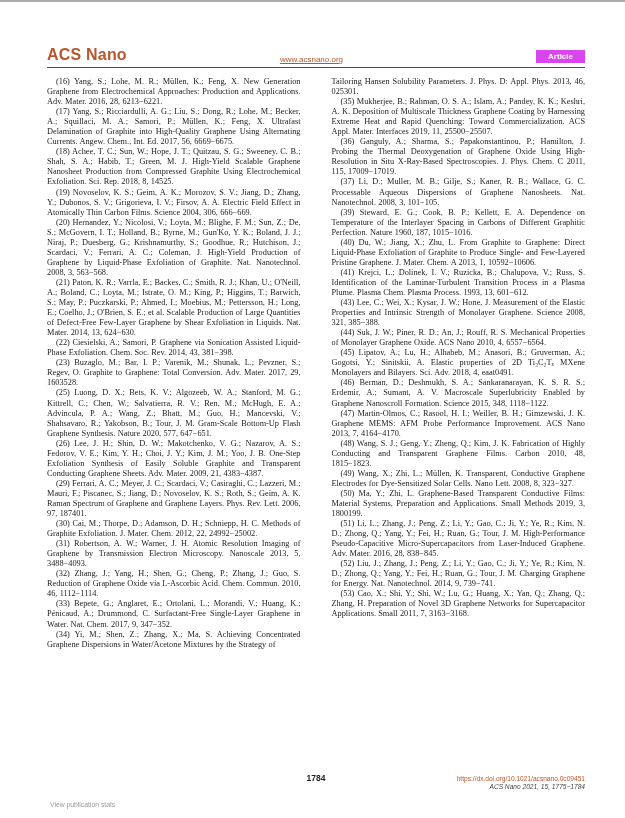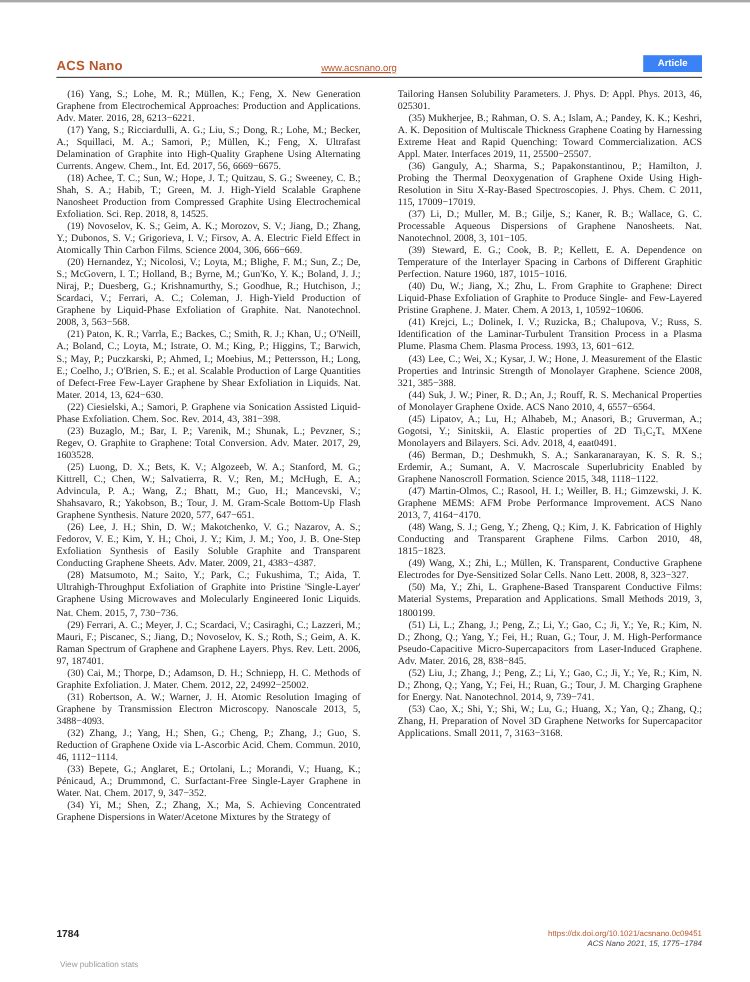--- a/index.html
+++ b/index.html
@@ -17,33 +17,33 @@
   .content { padding: 44px 40px 0 47px; }
 
   
   .masthead {
     display: flex; align-items: flex-end; justify-content: space-between;
     border-bottom: 1.4px solid #4a4a4a;
     padding-bottom: 3px;
   }
   .journal-name {
     font-family: "Liberation Sans", sans-serif;
-    font-weight: bold; font-size: 11px; letter-spacing: 0.2px;
+    font-weight: bold; font-size: 16px; letter-spacing: 0.2px;
     color: #b9562b;
   }
   .site-url {
     font-family: "Liberation Sans", sans-serif;
     font-weight: normal; font-size: 8px;
     color: #b9562b;
     margin-left: -40px;
   }
   .article-badge {
     font-family: "Liberation Sans", sans-serif;
     font-weight: bold; font-size: 8px;
-    color: #ffffff; background: #3b82f6;
+    color: #ffffff; background: #d946ef;
     padding: 2px 12px 2.5px 12px;
     margin-bottom: 1px;
   }
 
   
   .columns { display: flex; gap: 31px; margin-top: 9px; }
   .col { width: 262px; }
   p.ref {
     margin: 0;
     font-size: 8.3px;
@@ -54,21 +54,21 @@
   }
   p.ref.cont { text-indent: 0; }
 
   
   .footer {
     position: absolute; left: 47px; right: 40px; top: 771px;
     height: 26px;
   }
   .page-number {
     position: absolute; left: 0; right: 0; top: 0;
-    text-align: left;
+    text-align: center;
     font-size: 8.5px; font-weight: bold;
     font-family: "Liberation Sans", sans-serif;
     color: #222;
   }
   .doi-block {
     position: absolute; right: 0; top: 2px;
     text-align: right;
     font-family: "Liberation Sans", sans-serif;
     font-size: 6.6px; line-height: 8.4px;
   }
@@ -99,21 +99,20 @@
         <p class="ref">(16) Yang, S.; Lohe, M. R.; Müllen, K.; Feng, X. New Generation Graphene from Electrochemical Approaches: Production and Applications. Adv. Mater. 2016, 28, 6213−6221.</p>
         <p class="ref">(17) Yang, S.; Ricciardulli, A. G.; Liu, S.; Dong, R.; Lohe, M.; Becker, A.; Squillaci, M. A.; Samori, P.; Müllen, K.; Feng, X. Ultrafast Delamination of Graphite into High-Quality Graphene Using Alternating Currents. Angew. Chem., Int. Ed. 2017, 56, 6669−6675.</p>
         <p class="ref">(18) Achee, T. C.; Sun, W.; Hope, J. T.; Quitzau, S. G.; Sweeney, C. B.; Shah, S. A.; Habib, T.; Green, M. J. High-Yield Scalable Graphene Nanosheet Production from Compressed Graphite Using Electrochemical Exfoliation. Sci. Rep. 2018, 8, 14525.</p>
         <p class="ref">(19) Novoselov, K. S.; Geim, A. K.; Morozov, S. V.; Jiang, D.; Zhang, Y.; Dubonos, S. V.; Grigorieva, I. V.; Firsov, A. A. Electric Field Effect in Atomically Thin Carbon Films. Science 2004, 306, 666−669.</p>
         <p class="ref">(20) Hernandez, Y.; Nicolosi, V.; Loyta, M.; Blighe, F. M.; Sun, Z.; De, S.; McGovern, I. T.; Holland, B.; Byrne, M.; Gun'Ko, Y. K.; Boland, J. J.; Niraj, P.; Duesberg, G.; Krishnamurthy, S.; Goodhue, R.; Hutchison, J.; Scardaci, V.; Ferrari, A. C.; Coleman, J. High-Yield Production of Graphene by Liquid-Phase Exfoliation of Graphite. Nat. Nanotechnol. 2008, 3, 563−568.</p>
         <p class="ref">(21) Paton, K. R.; Varrla, E.; Backes, C.; Smith, R. J.; Khan, U.; O'Neill, A.; Boland, C.; Loyta, M.; Istrate, O. M.; King, P.; Higgins, T.; Barwich, S.; May, P.; Puczkarski, P.; Ahmed, I.; Moebius, M.; Pettersson, H.; Long, E.; Coelho, J.; O'Brien, S. E.; et al. Scalable Production of Large Quantities of Defect-Free Few-Layer Graphene by Shear Exfoliation in Liquids. Nat. Mater. 2014, 13, 624−630.</p>
         <p class="ref">(22) Ciesielski, A.; Samori, P. Graphene via Sonication Assisted Liquid-Phase Exfoliation. Chem. Soc. Rev. 2014, 43, 381−398.</p>
         <p class="ref">(23) Buzaglo, M.; Bar, I. P.; Varenik, M.; Shunak, L.; Pevzner, S.; Regev, O. Graphite to Graphene: Total Conversion. Adv. Mater. 2017, 29, 1603528.</p>
         <p class="ref">(25) Luong, D. X.; Bets, K. V.; Algozeeb, W. A.; Stanford, M. G.; Kittrell, C.; Chen, W.; Salvatierra, R. V.; Ren, M.; McHugh, E. A.; Advincula, P. A.; Wang, Z.; Bhatt, M.; Guo, H.; Mancevski, V.; Shahsavaro, R.; Yakobson, B.; Tour, J. M. Gram-Scale Bottom-Up Flash Graphene Synthesis. Nature 2020, 577, 647−651.</p>
         <p class="ref">(26) Lee, J. H.; Shin, D. W.; Makotchenko, V. G.; Nazarov, A. S.; Fedorov, V. E.; Kim, Y. H.; Choi, J. Y.; Kim, J. M.; Yoo, J. B. One-Step Exfoliation Synthesis of Easily Soluble Graphite and Transparent Conducting Graphene Sheets. Adv. Mater. 2009, 21, 4383−4387.</p>
-        <p class="ref">(28) Matsumoto, M.; Saito, Y.; Park, C.; Fukushima, T.; Aida, T. Ultrahigh-Throughput Exfoliation of Graphite into Pristine 'Single-Layer' Graphene Using Microwaves and Molecularly Engineered Ionic Liquids. Nat. Chem. 2015, 7, 730−736.</p>
         <p class="ref">(29) Ferrari, A. C.; Meyer, J. C.; Scardaci, V.; Casiraghi, C.; Lazzeri, M.; Mauri, F.; Piscanec, S.; Jiang, D.; Novoselov, K. S.; Roth, S.; Geim, A. K. Raman Spectrum of Graphene and Graphene Layers. Phys. Rev. Lett. 2006, 97, 187401.</p>
         <p class="ref">(30) Cai, M.; Thorpe, D.; Adamson, D. H.; Schniepp, H. C. Methods of Graphite Exfoliation. J. Mater. Chem. 2012, 22, 24992−25002.</p>
         <p class="ref">(31) Robertson, A. W.; Warner, J. H. Atomic Resolution Imaging of Graphene by Transmission Electron Microscopy. Nanoscale 2013, 5, 3488−4093.</p>
         <p class="ref">(32) Zhang, J.; Yang, H.; Shen, G.; Cheng, P.; Zhang, J.; Guo, S. Reduction of Graphene Oxide via L-Ascorbic Acid. Chem. Commun. 2010, 46, 1112−1114.</p>
         <p class="ref">(33) Bepete, G.; Anglaret, E.; Ortolani, L.; Morandi, V.; Huang, K.; Pénicaud, A.; Drummond, C. Surfactant-Free Single-Layer Graphene in Water. Nat. Chem. 2017, 9, 347−352.</p>
         <p class="ref">(34) Yi, M.; Shen, Z.; Zhang, X.; Ma, S. Achieving Concentrated Graphene Dispersions in Water/Acetone Mixtures by the Strategy of</p>
       </div>
       <div class="col">
         <p class="ref cont">Tailoring Hansen Solubility Parameters. J. Phys. D: Appl. Phys. 2013, 46, 025301.</p>
         <p class="ref">(35) Mukherjee, B.; Rahman, O. S. A.; Islam, A.; Pandey, K. K.; Keshri, A. K. Deposition of Multiscale Thickness Graphene Coating by Harnessing Extreme Heat and Rapid Quenching: Toward Commercialization. ACS Appl. Mater. Interfaces 2019, 11, 25500−25507.</p>

